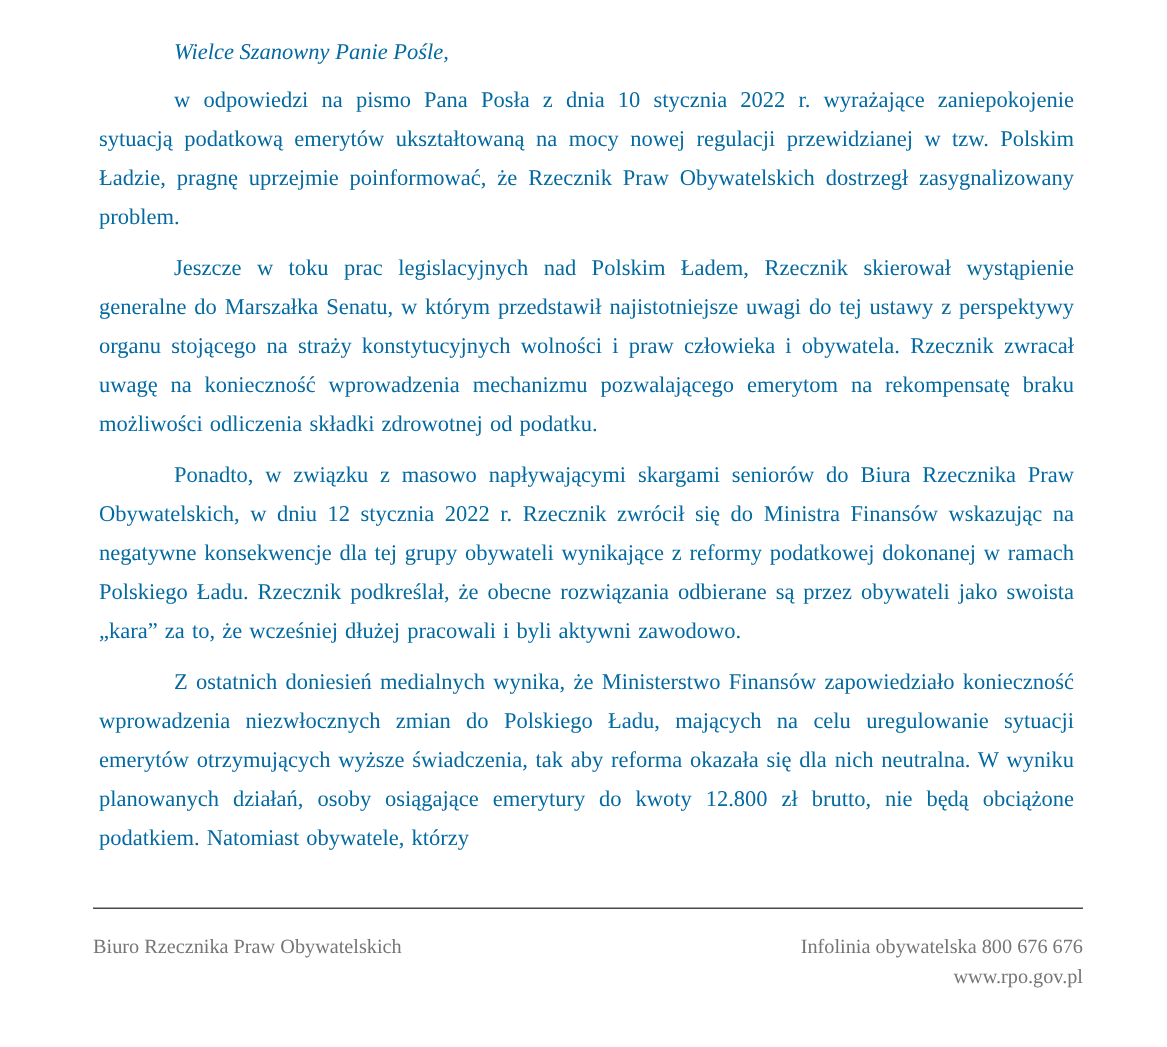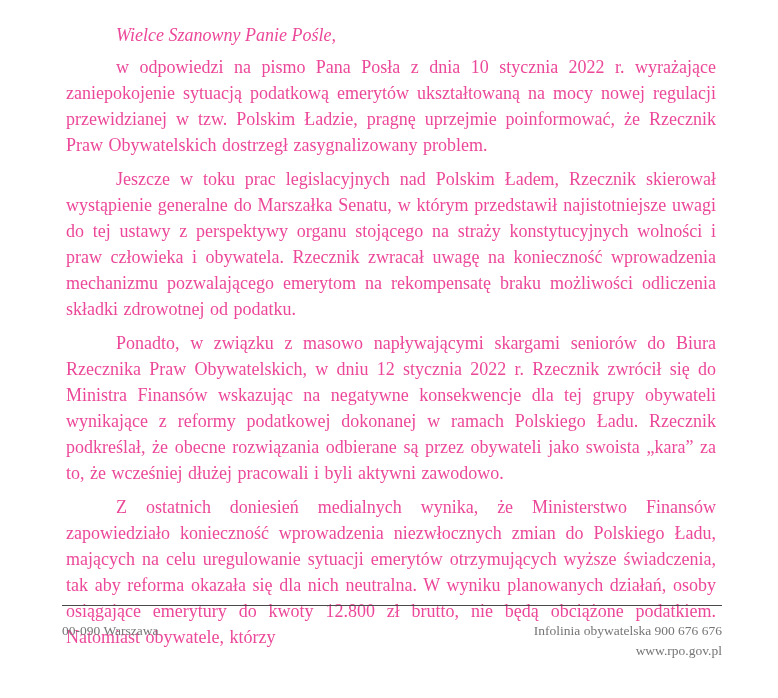--- a/index.html
+++ b/index.html
@@ -13,22 +13,22 @@
     height: 698px;
     background: #ffffff;
     font-family: "Liberation Serif", "DejaVu Serif", serif;
     overflow: hidden;
   }
   .content {
     position: absolute;
     left: 66px;
     top: 22px;
     width: 650px;
-    color: #ec4899;
-    font-size: 18px;
+    color: #0369a1;
+    font-size: 15px;
     line-height: 26px;
     text-align: justify;
   }
   .salutation {
     font-style: italic;
     text-indent: 50px;
     margin: 0 0 6px 0;
   }
   .para {
     text-indent: 50px;
@@ -67,22 +67,22 @@
     <p class="para">Jeszcze w toku prac legislacyjnych nad Polskim Ładem, Rzecznik skierował wystąpienie generalne do Marszałka Senatu, w którym przedstawił najistotniejsze uwagi do tej ustawy z perspektywy organu stojącego na straży konstytucyjnych wolności i praw człowieka i obywatela. Rzecznik zwracał uwagę na konieczność wprowadzenia mechanizmu pozwalającego emerytom na rekompensatę braku możliwości odliczenia składki zdrowotnej od podatku.</p>
 
     <p class="para">Ponadto, w związku z masowo napływającymi skargami seniorów do Biura Rzecznika Praw Obywatelskich, w dniu 12 stycznia 2022 r. Rzecznik zwrócił się do Ministra Finansów wskazując na negatywne konsekwencje dla tej grupy obywateli wynikające z reformy podatkowej dokonanej w ramach Polskiego Ładu. Rzecznik podkreślał, że obecne rozwiązania odbierane są przez obywateli jako swoista „kara” za to, że wcześniej dłużej pracowali i byli aktywni zawodowo.</p>
 
     <p class="para">Z ostatnich doniesień medialnych wynika, że Ministerstwo Finansów zapowiedziało konieczność wprowadzenia niezwłocznych zmian do Polskiego Ładu, mających na celu uregulowanie sytuacji emerytów otrzymujących wyższe świadczenia, tak aby reforma okazała się dla nich neutralna. W wyniku planowanych działań, osoby osiągające emerytury do kwoty 12.800 zł brutto, nie będą obciążone podatkiem. Natomiast obywatele, którzy</p>
   </div>
 
   <div class="footer">
     <div class="footer-cols">
       <div class="footer-left">
-        <div>00-090 Warszawa</div>
+        <div>Biuro Rzecznika Praw Obywatelskich</div>
       </div>
       <div class="footer-right">
-        <div>Infolinia obywatelska 900 676 676</div>
+        <div>Infolinia obywatelska 800 676 676</div>
         <div>www.rpo.gov.pl</div>
       </div>
     </div>
   </div>
 
 </div>
 
 </body></html>

